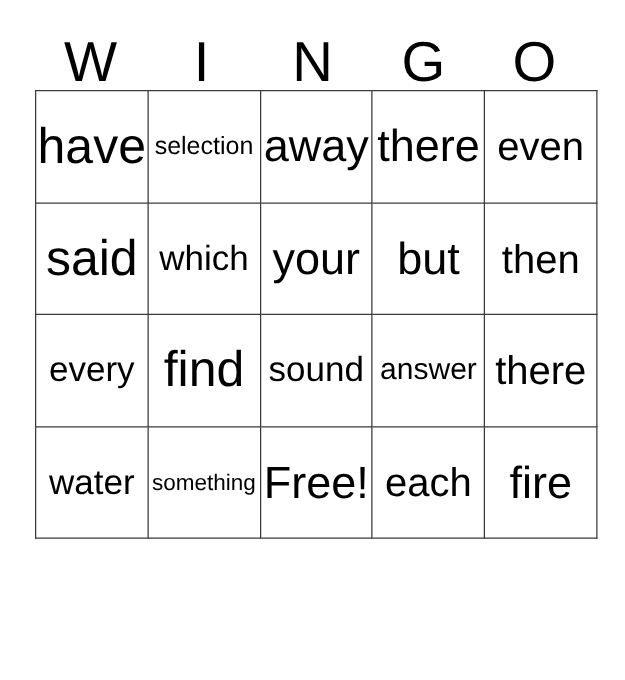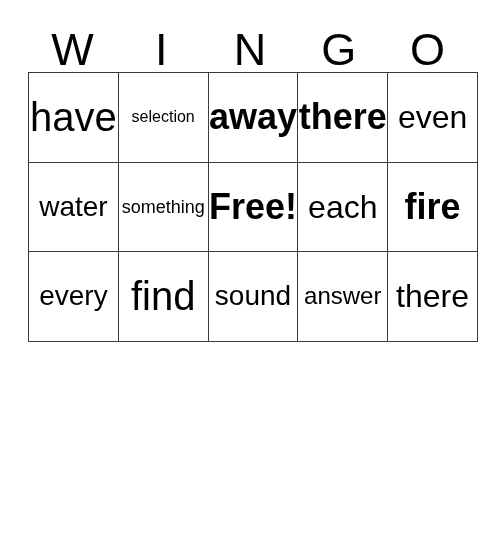--- a/index.html
+++ b/index.html
@@ -66,25 +66,25 @@
     line-height: 1;
     white-space: nowrap;
   }
   .cell-text {
     display: inline-block;
     line-height: 1;
   }
 
   
   .fs-xl   { font-size: 40px; }
-  .fs-lg   { font-size: 36px; font-weight: bold; }
+  .fs-lg   { font-size: 36px; }
   .fs-md   { font-size: 32px; }
   .fs-sm   { font-size: 28px; }
   .fs-xs   { font-size: 24px; }
-  .fs-xxs  { font-size: 16px; }
+  .fs-xxs  { font-size: 20px; }
   .fs-tiny { font-size: 18px; }
 </style>
 </head>
 <body>
 
 <div id="bingo-card">
 
   <div id="header-row">
     <div class="header-letter">W</div>
     <div class="header-letter">I</div>
@@ -118,20 +118,74 @@
           </td>
         <td>
             <div class="cell-inner">
               <span class="cell-text fs-md">even</span>
             </div>
           </td>
       </tr>
       <tr>
         <td>
             <div class="cell-inner">
+              <span class="cell-text fs-xl">said</span>
+            </div>
+          </td>
+        <td>
+            <div class="cell-inner">
+              <span class="cell-text fs-sm">which</span>
+            </div>
+          </td>
+        <td>
+            <div class="cell-inner">
+              <span class="cell-text fs-lg">your</span>
+            </div>
+          </td>
+        <td>
+            <div class="cell-inner">
+              <span class="cell-text fs-lg">but</span>
+            </div>
+          </td>
+        <td>
+            <div class="cell-inner">
+              <span class="cell-text fs-md">then</span>
+            </div>
+          </td>
+      </tr>
+      <tr>
+        <td>
+            <div class="cell-inner">
+              <span class="cell-text fs-sm">every</span>
+            </div>
+          </td>
+        <td>
+            <div class="cell-inner">
+              <span class="cell-text fs-xl">find</span>
+            </div>
+          </td>
+        <td>
+            <div class="cell-inner">
+              <span class="cell-text fs-sm">sound</span>
+            </div>
+          </td>
+        <td>
+            <div class="cell-inner">
+              <span class="cell-text fs-xs">answer</span>
+            </div>
+          </td>
+        <td>
+            <div class="cell-inner">
+              <span class="cell-text fs-md">there</span>
+            </div>
+          </td>
+      </tr>
+      <tr>
+        <td>
+            <div class="cell-inner">
               <span class="cell-text fs-sm">water</span>
             </div>
           </td>
         <td>
             <div class="cell-inner">
               <span class="cell-text fs-tiny">something</span>
             </div>
           </td>
         <td>
             <div class="cell-inner">
@@ -139,46 +193,19 @@
             </div>
           </td>
         <td>
             <div class="cell-inner">
               <span class="cell-text fs-md">each</span>
             </div>
           </td>
         <td>
             <div class="cell-inner">
               <span class="cell-text fs-lg">fire</span>
-            </div>
-          </td>
-      </tr>
-      <tr>
-        <td>
-            <div class="cell-inner">
-              <span class="cell-text fs-sm">every</span>
-            </div>
-          </td>
-        <td>
-            <div class="cell-inner">
-              <span class="cell-text fs-xl">find</span>
-            </div>
-          </td>
-        <td>
-            <div class="cell-inner">
-              <span class="cell-text fs-sm">sound</span>
-            </div>
-          </td>
-        <td>
-            <div class="cell-inner">
-              <span class="cell-text fs-xs">answer</span>
-            </div>
-          </td>
-        <td>
-            <div class="cell-inner">
-              <span class="cell-text fs-md">there</span>
             </div>
           </td>
       </tr>
     </tbody>
   </table>
 
 </div>
 
 </body></html>

